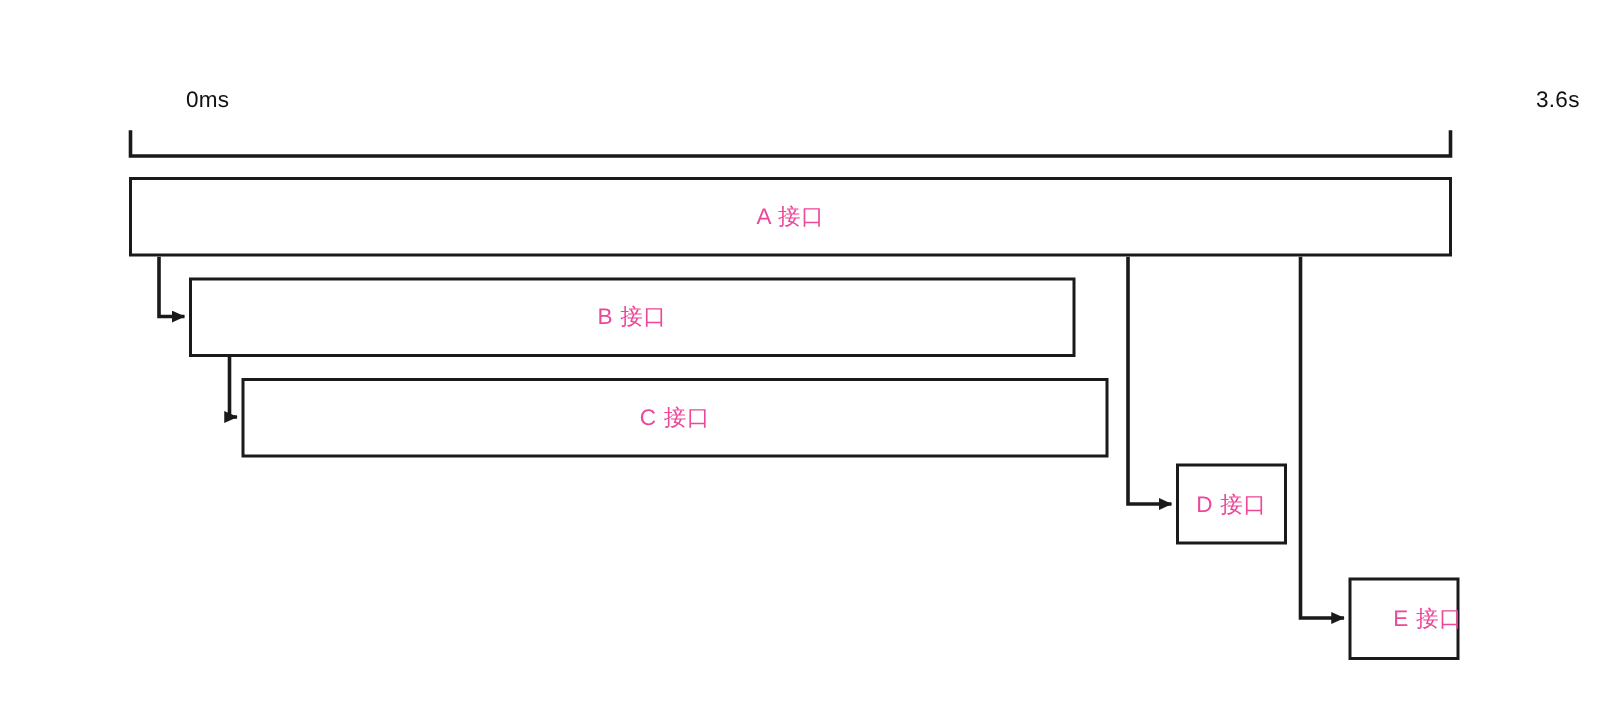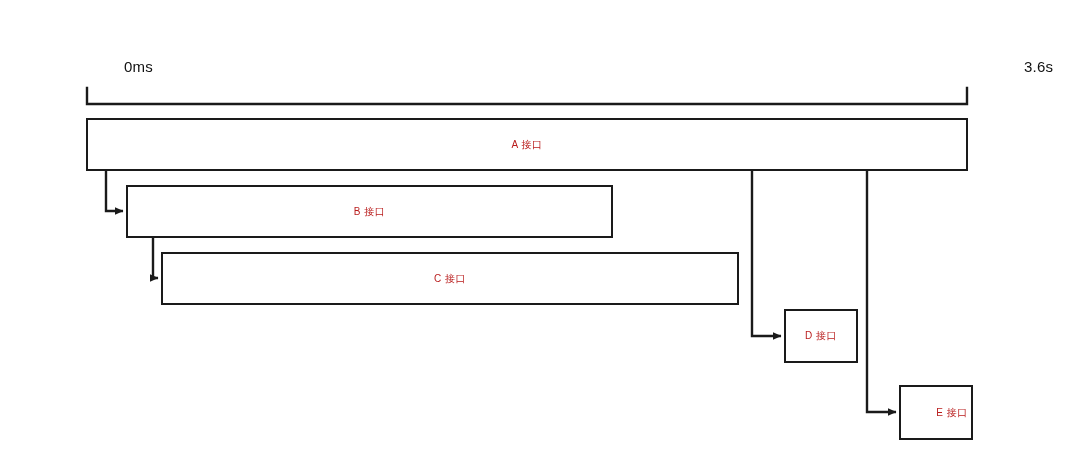--- a/index.html
+++ b/index.html
@@ -29,28 +29,28 @@
   .span-box {
     position: absolute;
     box-sizing: border-box;
     border: 2px solid #1a1a1a;
     background: #ffffff;
     display: flex;
     align-items: center;
     justify-content: center;
   }
   .span-label {
-    font-size: 10px;
-    color: #b91c1c;
+    font-size: 15px;
+    color: #ec4899;
     white-space: nowrap;
     letter-spacing: 0.5px;
   }
 
   #box-a { left: 86px; top: 118px; width: 882px; height: 53px; }
-  #box-b { left: 126px; top: 185px; width: 487px; height: 53px; }
+  #box-b { left: 126px; top: 185px; width: 591px; height: 53px; }
   #box-c { left: 161px; top: 252px; width: 578px; height: 53px; }
   #box-d { left: 784px; top: 309px; width: 74px;  height: 54px; }
   #box-e { left: 899px; top: 385px; width: 74px;  height: 55px; padding-left: 32px; }
 
   #svg-overlay {
     position: absolute;
     left: 0; top: 0;
     width: 1080px; height: 472px;
     pointer-events: none;
   }

